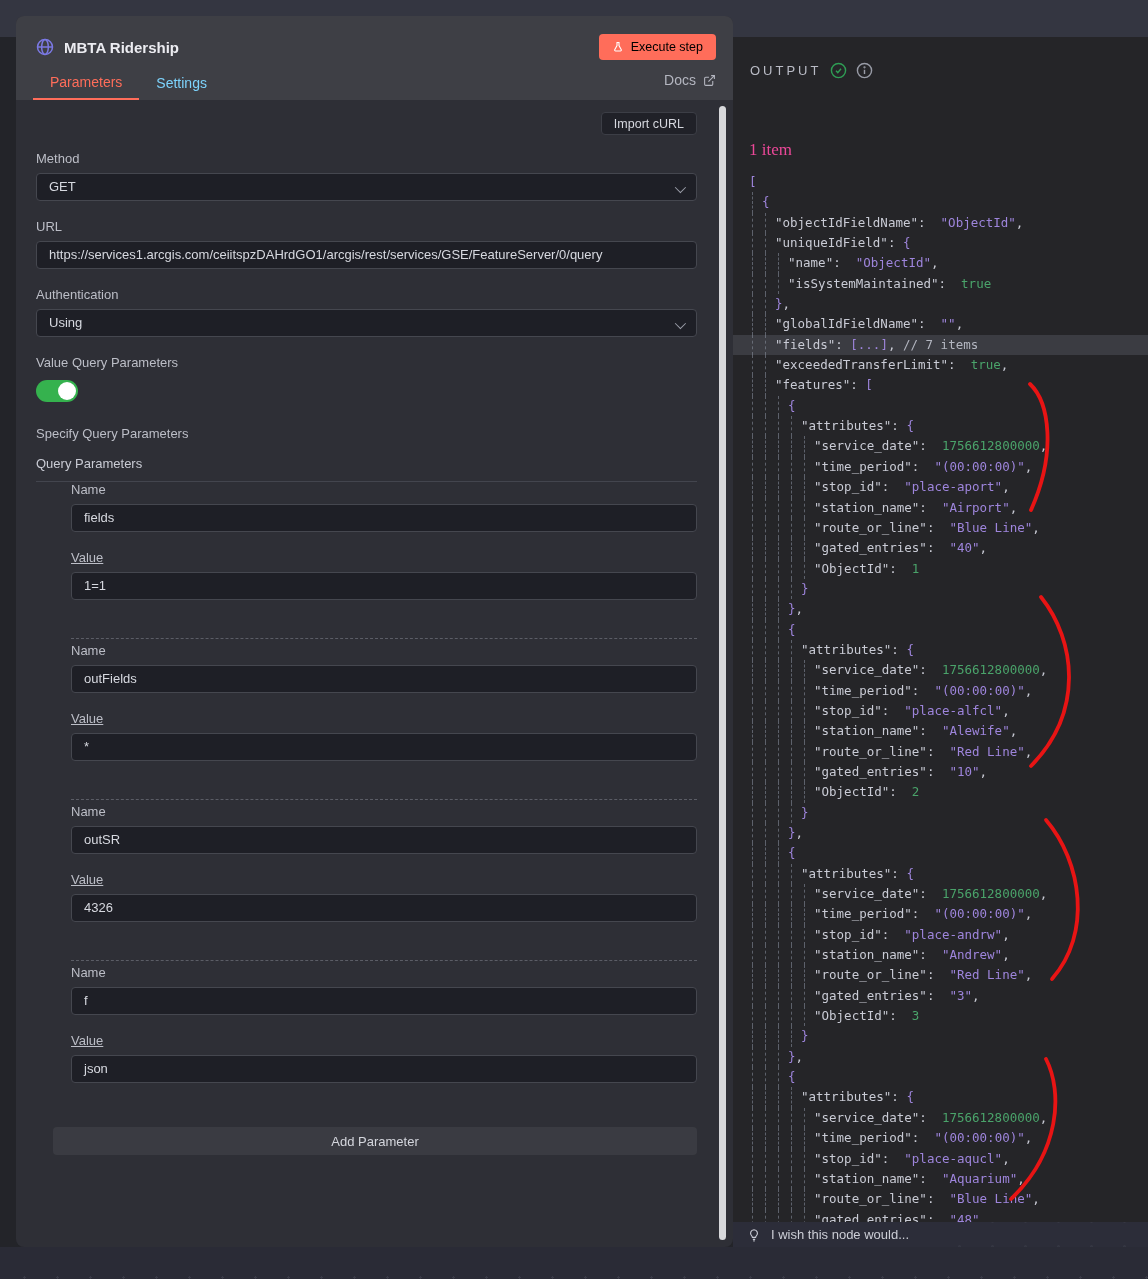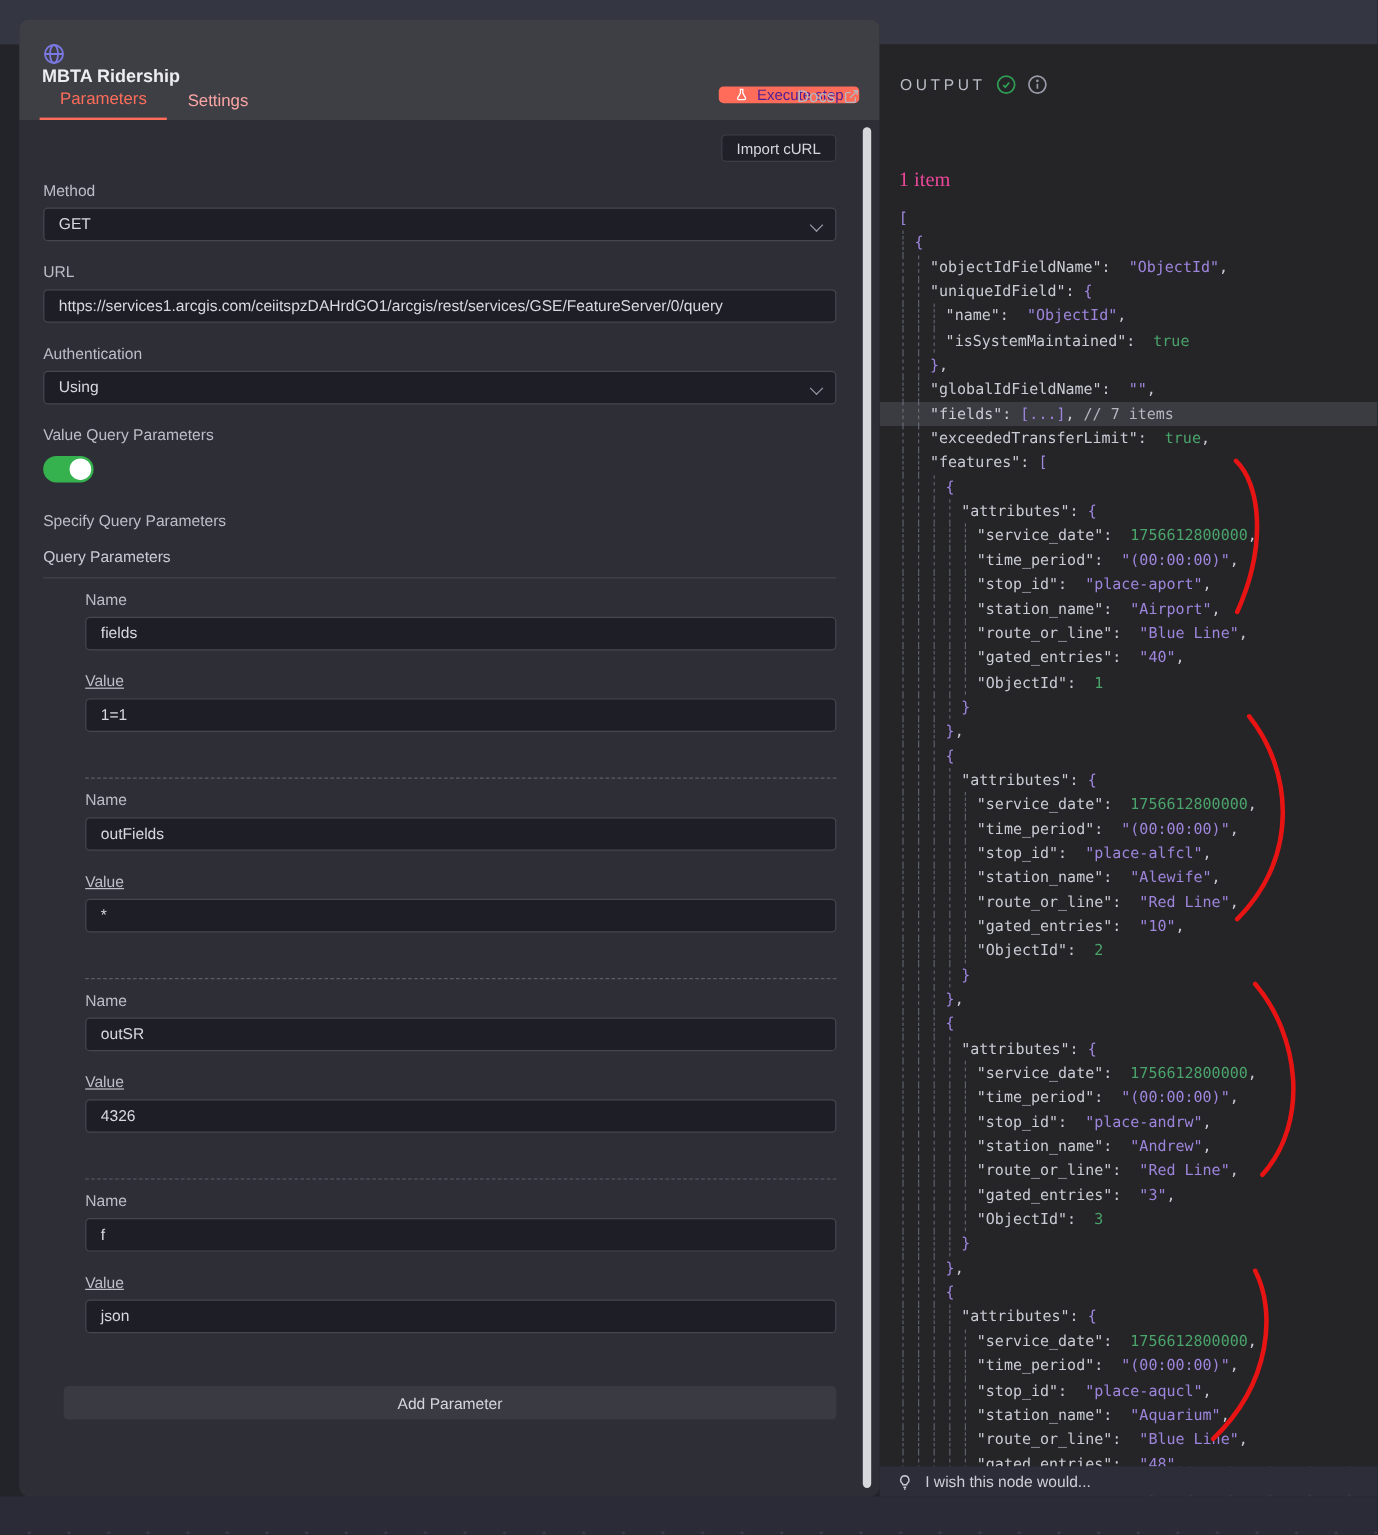--- a/index.html
+++ b/index.html
@@ -32,48 +32,48 @@
   .annotation-layer { position:absolute; left:0; top:0; width:415px; height:1185px; pointer-events:none; z-index:5; }
 
   .wish-bar { position:absolute; left:733px; top:1222px; width:415px; height:25px; background:#2c2d39;
     display:flex; align-items:center; gap:10px; padding-left:14px; font-size:13px; color:#ccced6; z-index:6; }
   .wish-bar::after { content:""; position:absolute; left:200px; right:0; top:0; bottom:0;
     background-image:radial-gradient(circle, #44455261 1.3px, transparent 1.5px); background-size:33px 25px; background-position:10px 12px; }
 
   
   .panel { position:absolute; left:16px; top:16px; width:717px; height:1231px; background:#2e2f36; border-radius:8px; overflow:hidden; z-index:4; }
   .panel-header { position:absolute; left:0; top:0; right:0; height:84px; background:#3e3f45; }
-  .title-row { position:absolute; left:19px; top:19px; right:17px; height:24px; display:flex; align-items:flex-start;flex-direction:column; }
+  .title-row { position:absolute; left:19px; top:19px; right:17px; height:24px; display:flex; align-items:center; }
   .node-icon { width:20px; height:20px; margin-right:9px; flex:none; }
   .node-title { font-size:15px; font-weight:600; color:#ececf1; }
-  .execute-btn { margin-left:auto; height:36px; background:#ff6d5a; border:none; border-radius:4px; color:#4c1d95;
+  .execute-btn { margin-left:auto; height:26px; background:#ff6d5a; border:none; border-radius:4px; color:#000000;
     font-size:12.5px; font-family:inherit; padding:0 13px; display:inline-flex; align-items:center; gap:7px; cursor:pointer; }
   .tabs-row { position:absolute; left:17px; right:17px; bottom:0; height:34px; display:flex; align-items:stretch; }
-  .tab { padding:0 17px; font-size:14px; color:#fca5a5; display:flex; align-items:center; cursor:pointer; }
+  .tab { padding:0 17px; font-size:14px; color:#7dd3fc; display:flex; align-items:center; cursor:pointer; }
   .tab.active { color:#ff6d5a; border-bottom:2px solid #ff6d5a; }
   .docs-link { margin-left:auto; display:flex; align-items:center; gap:7px; font-size:14px; color:#b4b6c0; cursor:pointer; padding-bottom:6px; }
 
   .panel-body { position:absolute; left:0; top:84px; right:0; bottom:0; padding:0 36px 0 20px; }
   .import-row { display:flex; justify-content:flex-end; margin-top:12px; }
   .import-curl-btn { height:23px; background:#202128; border:1px solid #3c3e46; border-radius:4px; color:#d6d8df;
     font-size:12.5px; font-family:inherit; padding:0 12px; cursor:pointer; }
   .field-label { font-size:13px; color:#bcbec7; height:15px; line-height:15px; }
   .lbl-method { margin-top:16px; }
   .lbl-gap { margin-top:18px; }
   .control { margin-top:7px; height:28px; background:#1e1f26; border:1px solid #45474f; border-radius:4px;
     color:#d7d9e0; font-size:13px; line-height:26px; padding:0 12px; position:relative; white-space:nowrap; overflow:hidden; }
   .control.select::after { content:""; position:absolute; right:13px; top:11px; width:7px; height:7px;
     border-right:1.5px solid #9a9da8; border-bottom:1.5px solid #9a9da8; transform:rotate(45deg) translateY(-2px); }
   .toggle { margin-top:10px; width:42px; height:22px; border-radius:11px; background:#35b24e; position:relative; cursor:pointer; }
   .toggle .knob { position:absolute; top:2px; right:2px; width:18px; height:18px; border-radius:50%; background:#fff; }
   .lbl-specify { margin-top:24px; }
   .section-title { margin-top:15px; font-size:13px; color:#c9cbd4; }
   .section-hr { margin-top:10px; border-top:1px solid #43454e; }
   .param-groups { }
-  .param-group { margin-left:35px; margin-top:10px; }
+  .param-group { margin-left:35px; margin-top:0; }
   .param-group .v-label { margin-top:18px;text-decoration:underline; }
   .dashed-sep { margin:38px 0 4px 35px; border-top:1px dashed #5b5d66; }
   .add-param-btn { display:block; margin:44px 0 0 17px; width:calc(100% - 17px); height:28px; background:#3a3b42; border:none;
     border-radius:4px; color:#d4d6dd; font-size:13px; font-family:inherit; cursor:pointer; }
   .panel-scrollbar { position:absolute; right:7px; top:90px; width:7px; height:1134px; background:#d7d8db; border-radius:4px; z-index:5; }
 </style>
 </head>
 <body>
 
 <div class="top-strip"></div>

